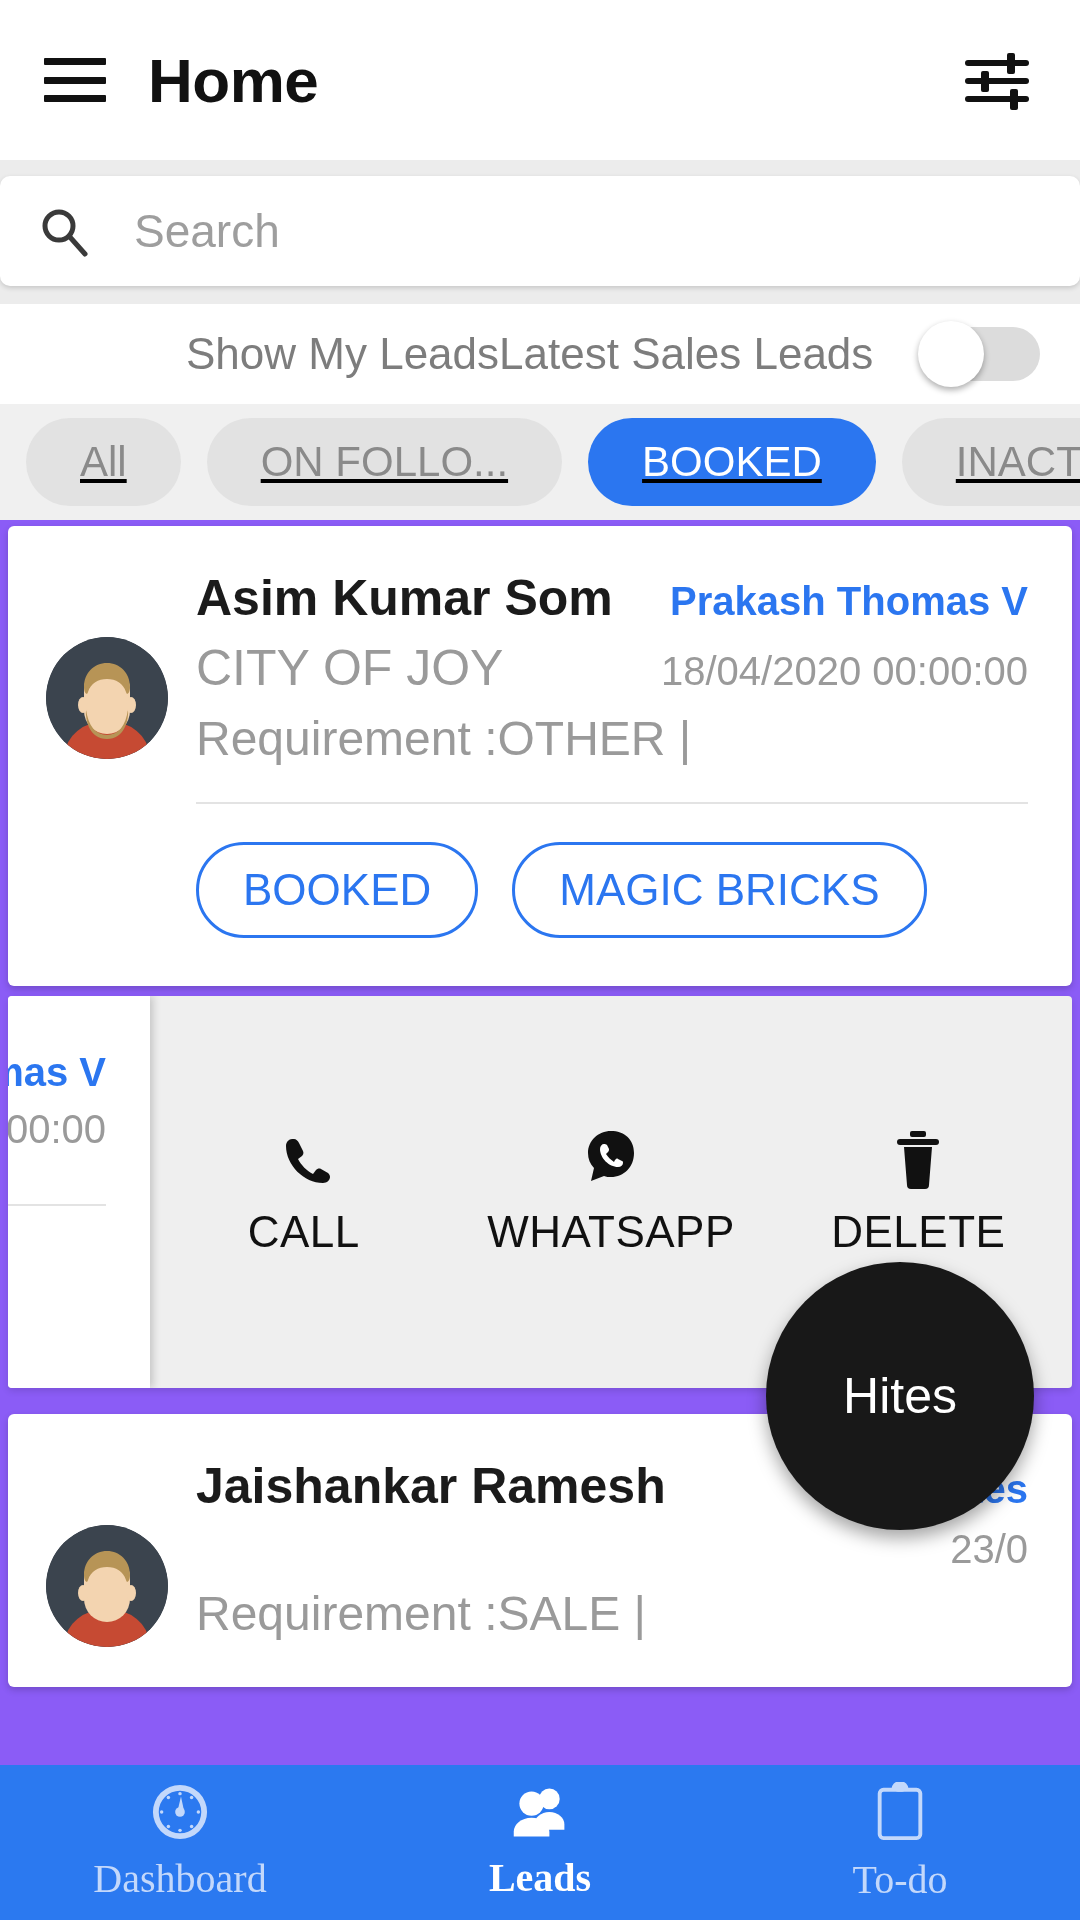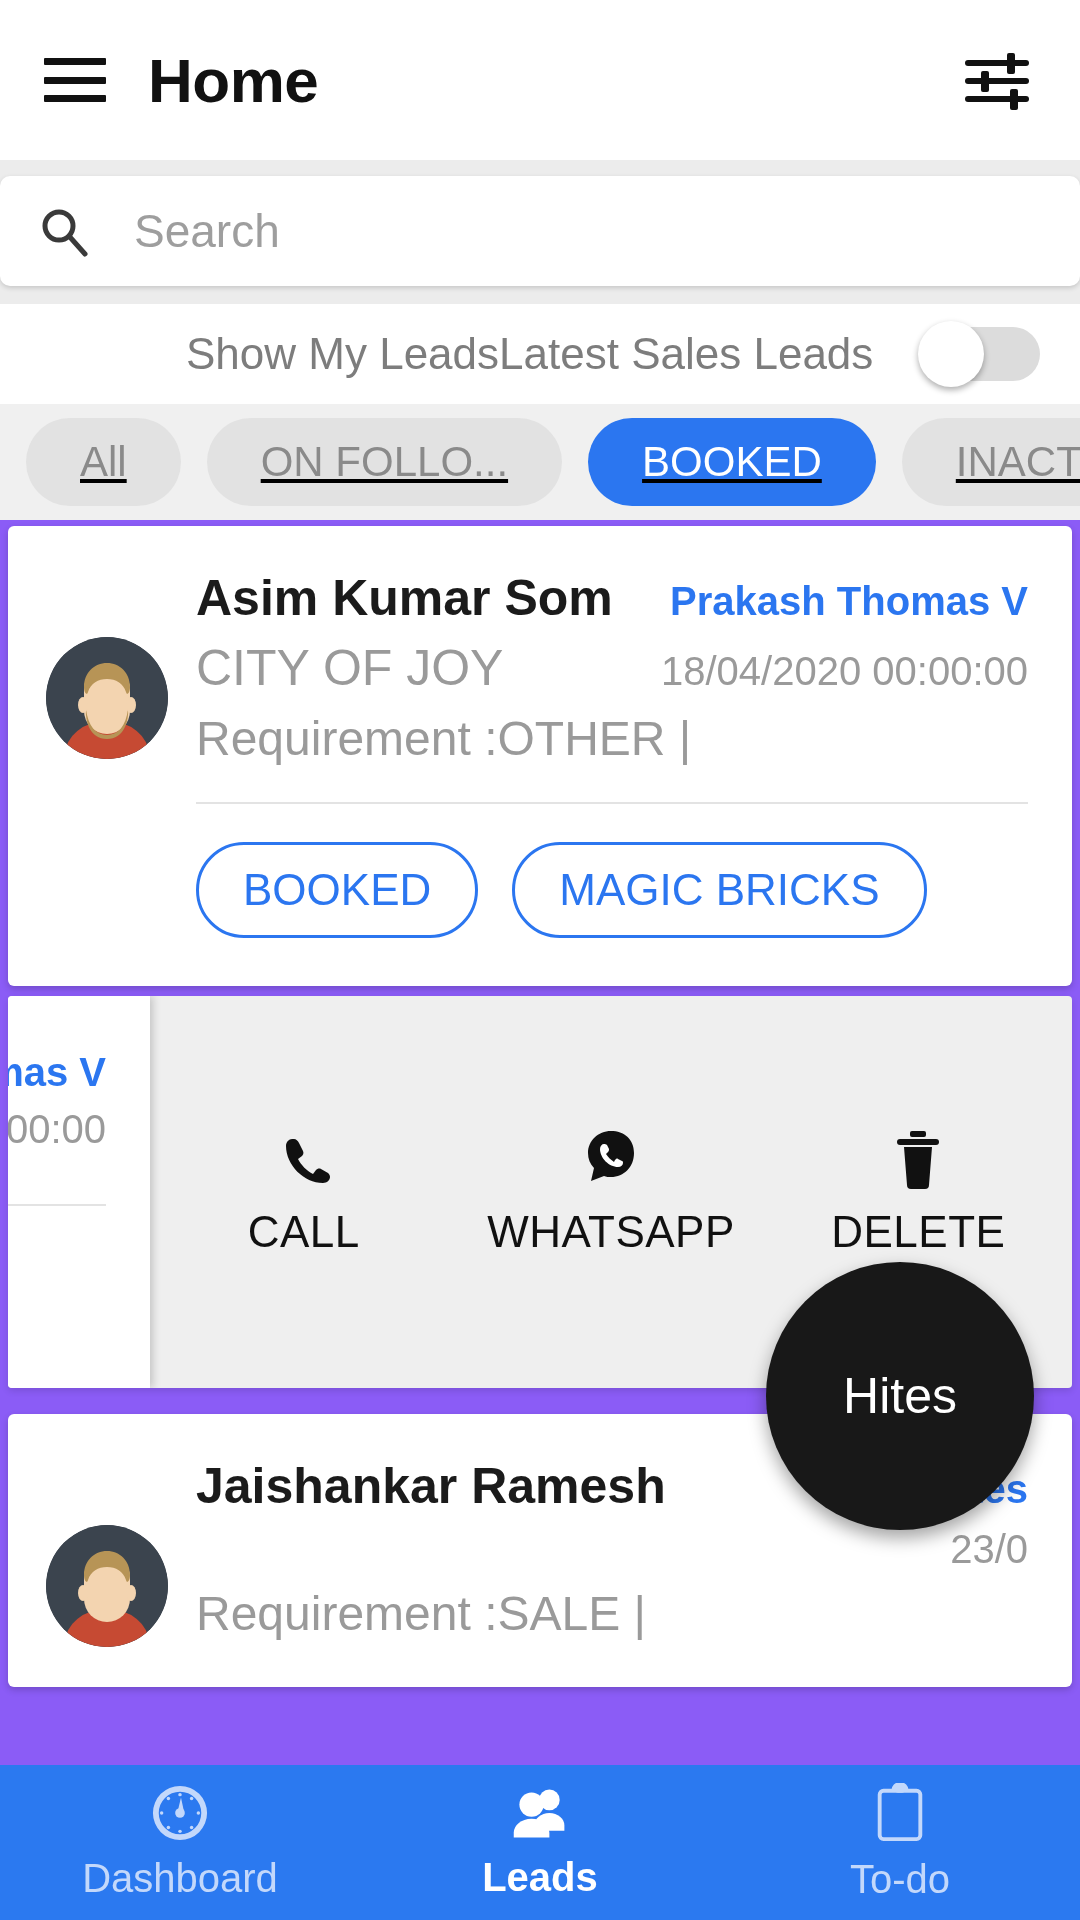--- a/index.html
+++ b/index.html
@@ -87,21 +87,21 @@
   .action .alabel { font-size:44px; color:#111; letter-spacing:.5px; }
 
   
   .fab { position:absolute; right:46px; bottom:390px; width:268px; height:268px;
     border-radius:50%; background:#181818; color:#fff; display:flex;
     align-items:center; justify-content:center; font-size:50px;
     box-shadow:0 8px 18px rgba(0,0,0,.36); z-index:20; }
 
   
   .bottomnav { position:absolute; left:0; bottom:0; width:1080px; height:155px;
-    background:#2b79f0; display:flex; z-index:30; }
+    background:#2b79f0; display:flex; z-index:30;font-family:Liberation Serif, serif; }
   .navitem { flex:1; display:flex; flex-direction:column; align-items:center;
     justify-content:center; gap:14px; }
   .navitem .nlabel { font-size:40px; color:#c3d8fb; }
   .navitem.active .nlabel { color:#ffffff; font-weight:600; }
   .navitem svg { display:block; }
 </style>
 </head>
 <body>
 
 <div class="screen">

